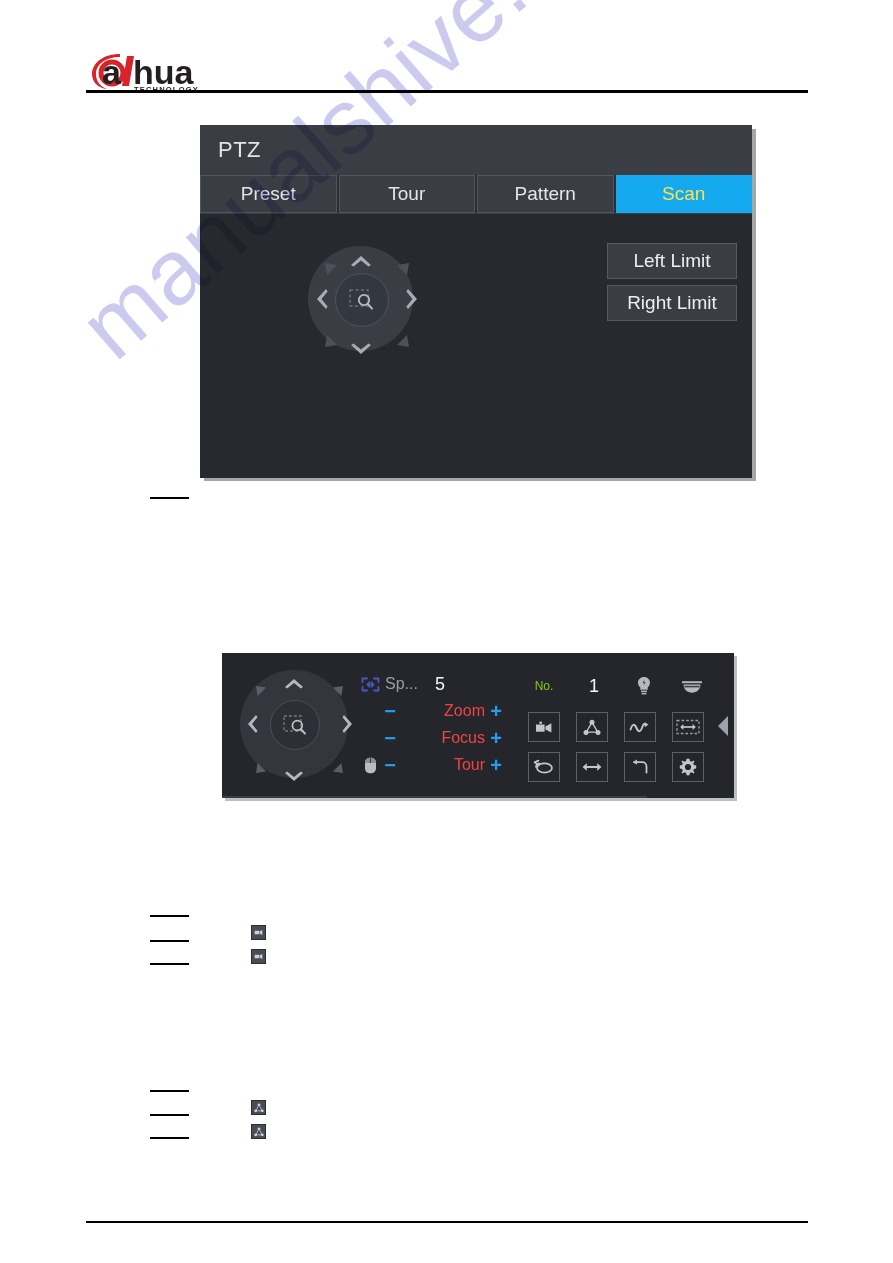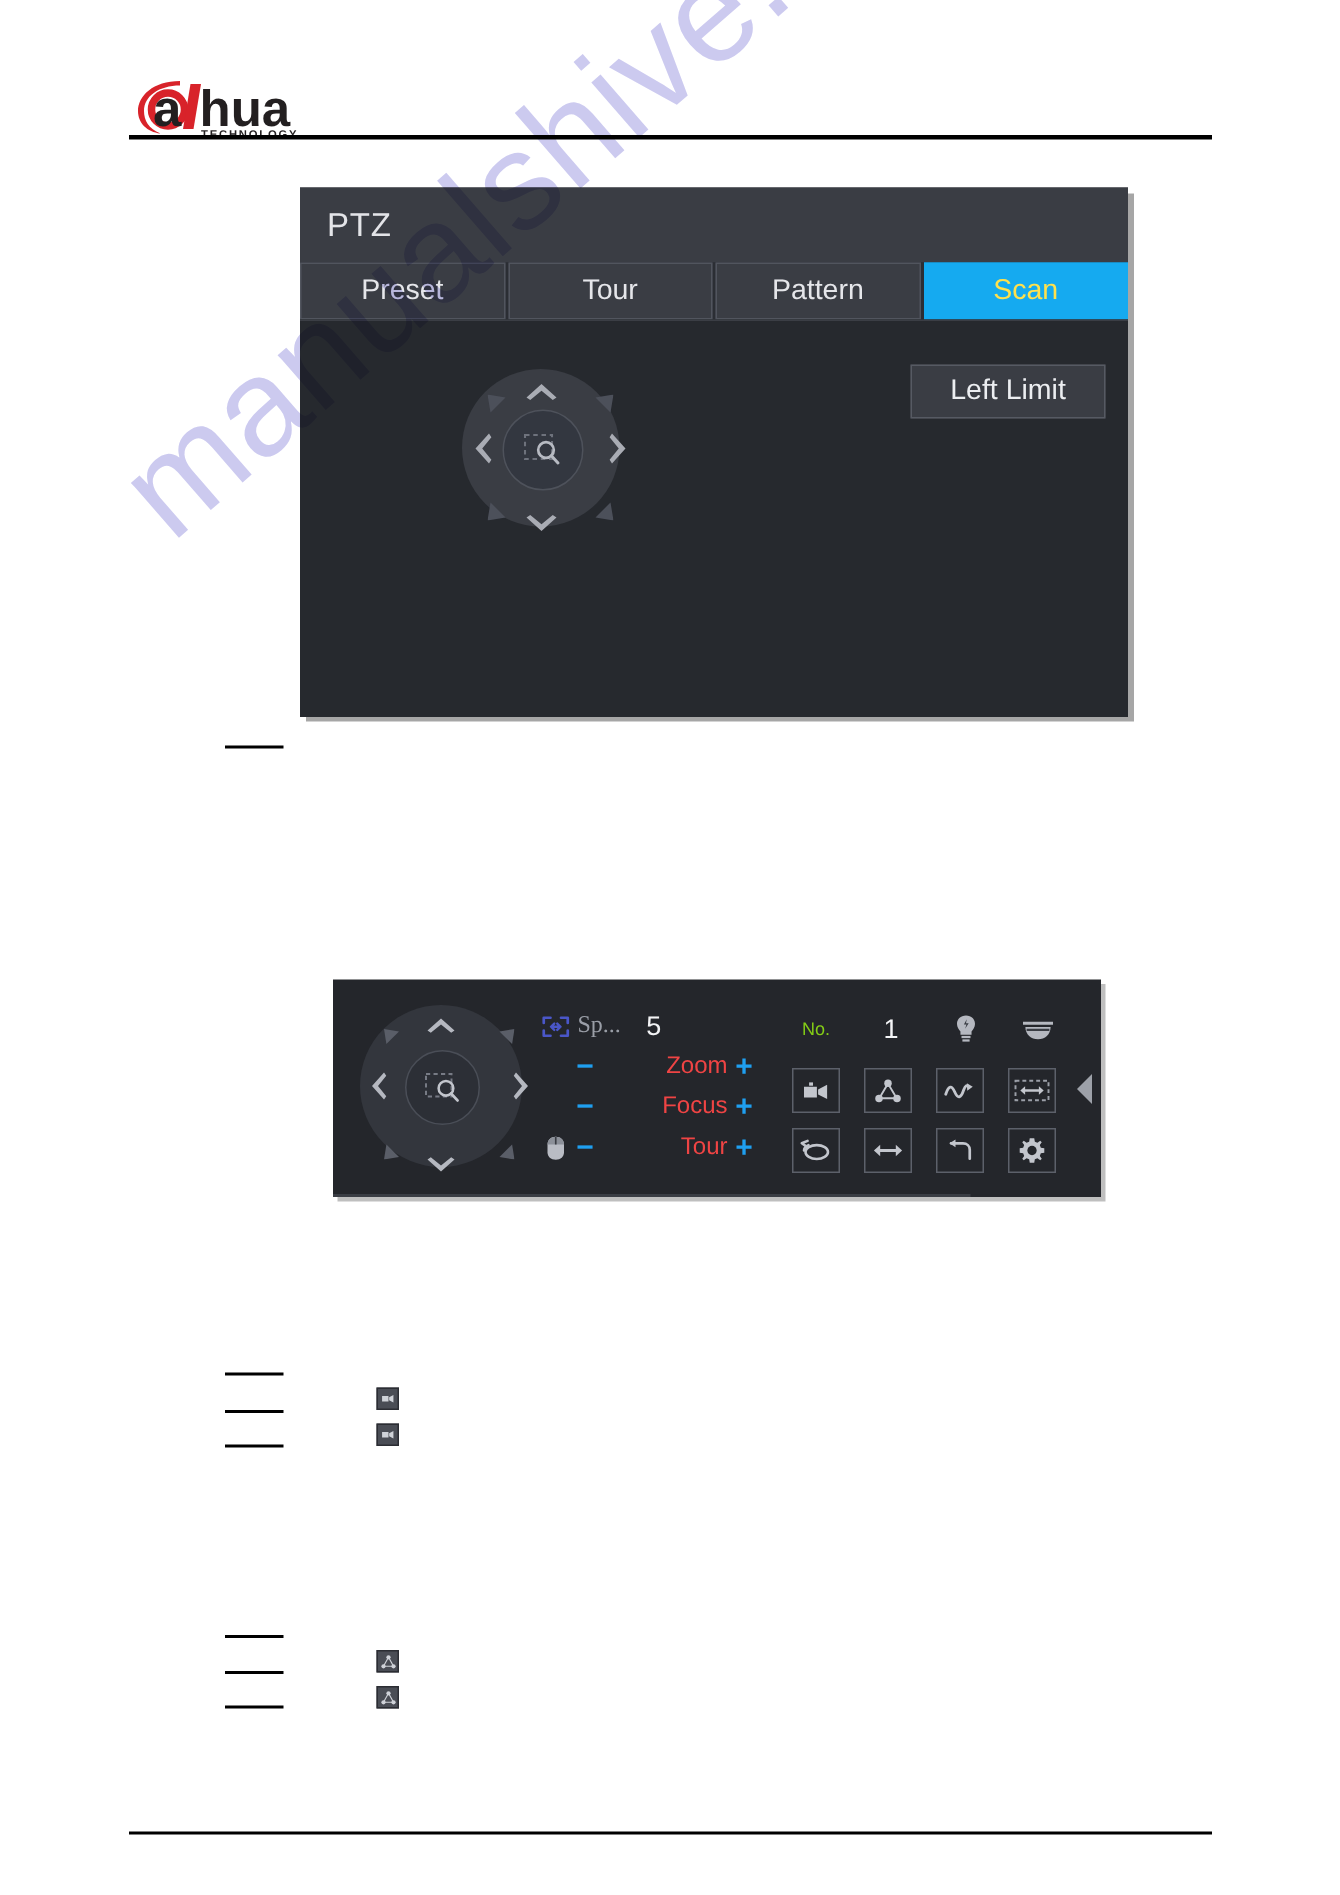--- a/index.html
+++ b/index.html
@@ -171,21 +171,21 @@
     color:#b9bcc4;font-size:16px;
     margin-bottom:1px;
   }
   .tb-row .lead{width:26px;display:flex;align-items:center;justify-content:center;}
   .tb-row .label{flex:1;text-align:right;color:#ef4444;}
   .tb-row .minus,.tb-row .plus{
     width:22px;text-align:center;color:#1f9ff0;font-size:20px;font-weight:700;
     line-height:1;
   }
   .tb-row .minus{margin-left:-4px;}
-  .tb-row .speed-label{color:#9a9ea7;font-size:16px;padding-left:2px;font-family:Liberation Serif, serif;}
+  .tb-row .speed-label{color:#9a9ea7;font-size:16px;padding-left:2px;}
   .tb-row .speed-val{color:#f2f3f5;font-size:18px;width:44px;text-align:center;}
 
   
   .tb-right{position:absolute;left:298px;top:18px;width:196px;}
   .tb-head{display:flex;align-items:center;height:30px;}
   .tb-head .no-lbl{color:#84cc16;font-size:12px;width:48px;text-align:center;}
   .tb-head .no-val{color:#f4f5f7;font-size:18px;width:52px;text-align:center;}
   .tb-head .hicon{width:48px;display:flex;align-items:center;justify-content:center;}
 
   .tb-grid{display:grid;grid-template-columns:repeat(4,48px);grid-gap:0;margin-top:6px;}
@@ -289,20 +289,21 @@
           <svg width="26" height="22" viewBox="0 0 26 22">
             <rect x="1" y="1" width="18" height="16" fill="none" stroke="#6e727c" stroke-width="1.4" stroke-dasharray="3 2.5"></rect>
             <circle cx="15" cy="11" r="5.2" fill="none" stroke="#b7bac2" stroke-width="1.8"></circle>
             <line x1="18.6" y1="14.8" x2="23" y2="19.6" stroke="#b7bac2" stroke-width="2" stroke-linecap="round"></line>
           </svg>
         </span>
       </div>
 
       <div class="limit-wrap">
         <div class="limit-btn">Left Limit</div>
+        <div class="limit-btn">Right Limit</div>
       </div>
 
     </div>
   </div>
 
   <div class="redact" style="left:150px;top:497px;width:39px;"></div>
   <div class="redact" style="left:150px;top:915px;width:39px;"></div>
   <div class="redact" style="left:150px;top:940px;width:39px;"></div>
   <div class="redact" style="left:150px;top:963px;width:39px;"></div>
   <div class="redact" style="left:150px;top:1090px;width:39px;"></div>

